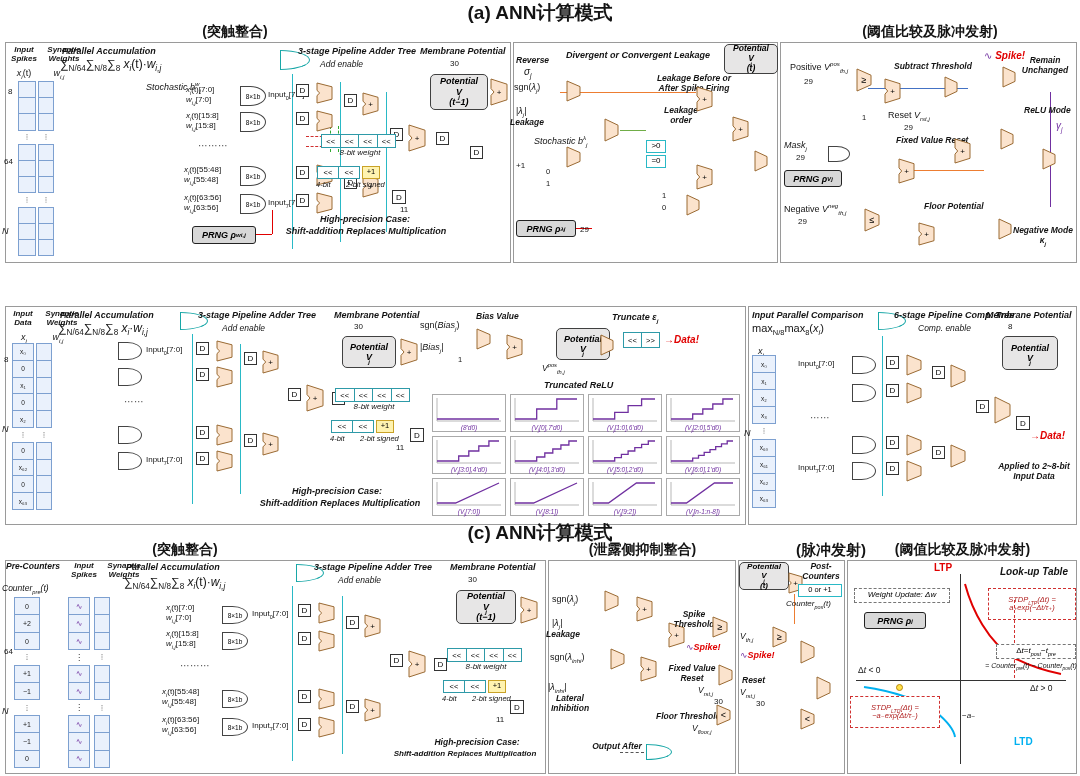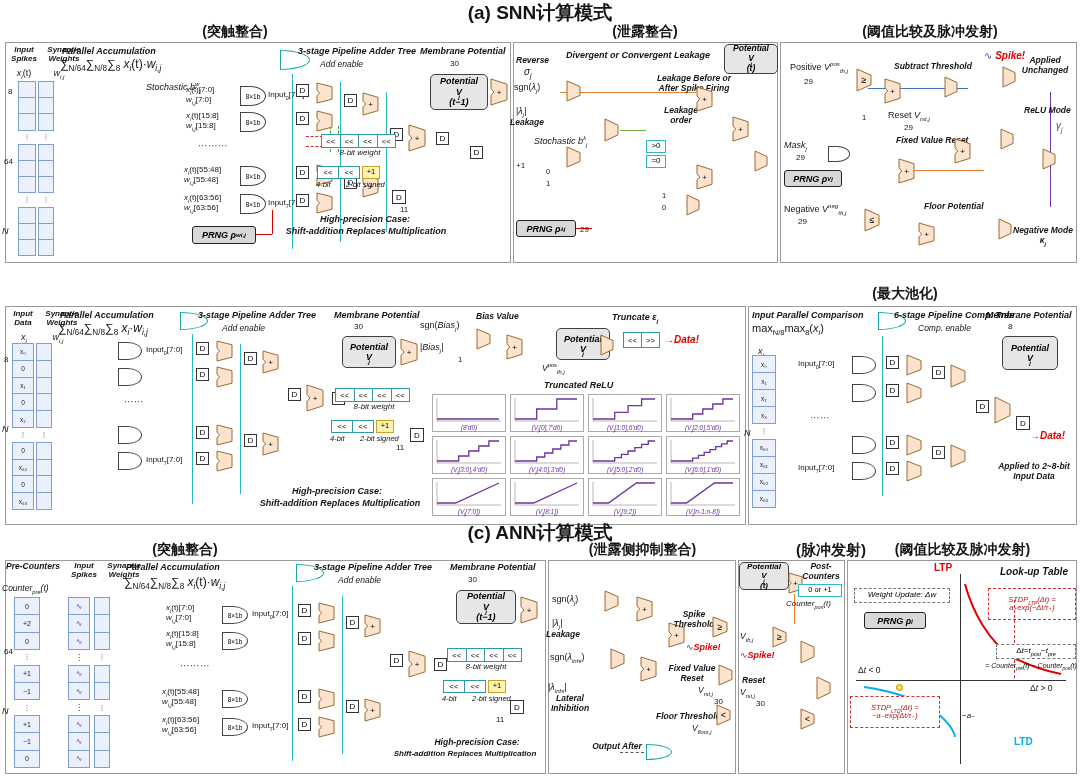--- a/index.html
+++ b/index.html
@@ -34,26 +34,24 @@
 <div id="stage">
     <div class="el panel" style="left: 5px; top: 42px; width: 506px; height: 221px;"></div>
     <div class="el panel" style="left: 513px; top: 42px; width: 265px; height: 221px;"></div>
     <div class="el panel" style="left: 780px; top: 42px; width: 297px; height: 221px;"></div>
     <div class="el panel" style="left: 5px; top: 306px; width: 741px; height: 219px;"></div>
     <div class="el panel" style="left: 748px; top: 306px; width: 329px; height: 219px;"></div>
     <div class="el panel" style="left: 5px; top: 560px; width: 541px; height: 214px;"></div>
     <div class="el panel" style="left: 548px; top: 560px; width: 188px; height: 214px;"></div>
     <div class="el panel" style="left: 738px; top: 560px; width: 107px; height: 214px;"></div>
     <div class="el panel" style="left: 847px; top: 560px; width: 230px; height: 214px;"></div>
-    <div class="el lb b ctr" style="font-size: 19px; left: 0px; top: 2px; width: 1080px; height: 22px;">(a) SNN计算模式</div>
+    <div class="el lb b ctr" style="font-size: 19px; left: 0px; top: 2px; width: 1080px; height: 22px;">(a) ANN计算模式</div>
     <div class="el lb b ctr" style="font-size: 19px; left: 0px; top: 522px; width: 1080px; height: 22px;">(c) ANN计算模式</div>
     <div class="el lb b ctr" style="font-size: 14px; left: 110px; top: 24px; width: 250px; height: 16px;">(突触整合)</div>
-    <div class="el lb b ctr" style="font-size: 14px; left: 520px; top: 24px; width: 250px; height: 16px;">(泄露整合)</div>
     <div class="el lb b ctr" style="font-size: 14px; left: 790px; top: 24px; width: 280px; height: 16px;">(阈值比较及脉冲发射)</div>
-    <div class="el lb b ctr" style="font-size: 14px; left: 790px; top: 286px; width: 230px; height: 16px;">(最大池化)</div>
     <div class="el lb b ctr" style="font-size: 14px; left: 75px; top: 542px; width: 220px; height: 16px;">(突触整合)</div>
     <div class="el lb b ctr" style="font-size: 14px; left: 545px; top: 542px; width: 195px; height: 16px;">(泄露侧抑制整合)</div>
     <div class="el lb b ctr" style="font-size: 15px; left: 775px; top: 542px; width: 112px; height: 16px;">(脉冲发射)</div>
     <div class="el lb b ctr" style="font-size: 14px; left: 845px; top: 542px; width: 235px; height: 16px;">(阈值比较及脉冲发射)</div>
     <div class="el" style="background: rgb(41, 185, 198); left: 292px; top: 74px; width: 1px; height: 175px;"></div>
     <div class="el" style="background: rgb(41, 185, 198); left: 340px; top: 82px; width: 1px; height: 160px;"></div>
     <div class="el" style="background: rgb(41, 185, 198); left: 386px; top: 92px; width: 1px; height: 140px;"></div>
     <div class="el" style="border-top: 1px dashed rgb(208, 48, 48); height: 0px; left: 306px; top: 136px; width: 26px;"></div>
     <div class="el" style="border-top: 1px dashed rgb(208, 48, 48); height: 0px; left: 306px; top: 146px; width: 26px;"></div>
     <div class="el" style="border-left: 1px dashed rgb(47, 170, 47); width: 0px; left: 330px; top: 126px; height: 26px;"></div>
@@ -221,21 +219,21 @@
     <div class="el lb" style="font-size: 10px; left: 984px; top: 50px; width: 70px; height: 13px;"><span class="pv">∿</span> <span class="rd b i">Spike!</span></div>
     <div class="el lb" style="font-size: 9px; left: 790px; top: 62px; width: 80px; height: 13px;">Positive <i>V<sup>pos</sup><sub>th,j</sub></i></div>
     <div class="el lb" style="font-size: 8px; left: 804px; top: 78px; width: 16px; height: 10px;">29</div>
     <div class="el" style="left: 856px; top: 68px; width: 16px; height: 24px;"><svg width="16" height="24">
         <polygon points="1,1 15,7.2 15,16.8 1,23" fill="#fbe3cd" stroke="#9a6a33" stroke-width="1"></polygon>
       </svg><div style="position: absolute; inset: 0px; display: flex; align-items: center; justify-content: center; font-size: 9px;">≥</div></div>
     <div class="el lb b i" style="font-size: 8.5px; left: 894px; top: 62px; width: 94px; height: 10px;">Subtract Threshold</div>
     <div class="el" style="left: 884px; top: 78px; width: 17px; height: 26px;"><svg width="17" height="26">
         <polygon points="1,1 16,5.7 16,20.3 1,25 1,16.1 3.7,13.0 1,9.9" fill="#fbe3cd" stroke="#9a6a33" stroke-width="1"></polygon>
       </svg><div style="position: absolute; inset: 0px; display: flex; align-items: center; justify-content: center; font-size: 8px;">+</div></div>
-    <div class="el lb b i ctr" style="font-size: 8.5px; left: 1014px; top: 56px; width: 62px; height: 20px;">Applied Unchanged</div>
+    <div class="el lb b i ctr" style="font-size: 8.5px; left: 1014px; top: 56px; width: 62px; height: 20px;">Remain Unchanged</div>
     <div class="el" style="left: 944px; top: 76px; width: 14px; height: 22px;"><svg width="14" height="22">
         <polygon points="1,1 13,6.6 13,15.4 1,21" fill="#fbe3cd" stroke="#9a6a33" stroke-width="1"></polygon>
       </svg></div>
     <div class="el" style="left: 1002px; top: 66px; width: 14px; height: 22px;"><svg width="14" height="22">
         <polygon points="1,1 13,6.6 13,15.4 1,21" fill="#fbe3cd" stroke="#9a6a33" stroke-width="1"></polygon>
       </svg></div>
     <div class="el lb" style="font-size: 9px; left: 888px; top: 110px; width: 64px; height: 12px;">Reset <i>V<sub>rst,j</sub></i></div>
     <div class="el lb" style="font-size: 8px; left: 904px; top: 124px; width: 16px; height: 10px;">29</div>
     <div class="el lb" style="font-size: 7.5px; left: 862px; top: 114px; width: 10px; height: 9px;">1</div>
     <div class="el lb b i" style="font-size: 8.5px; left: 1024px; top: 106px; width: 54px; height: 10px;">ReLU Mode</div>

